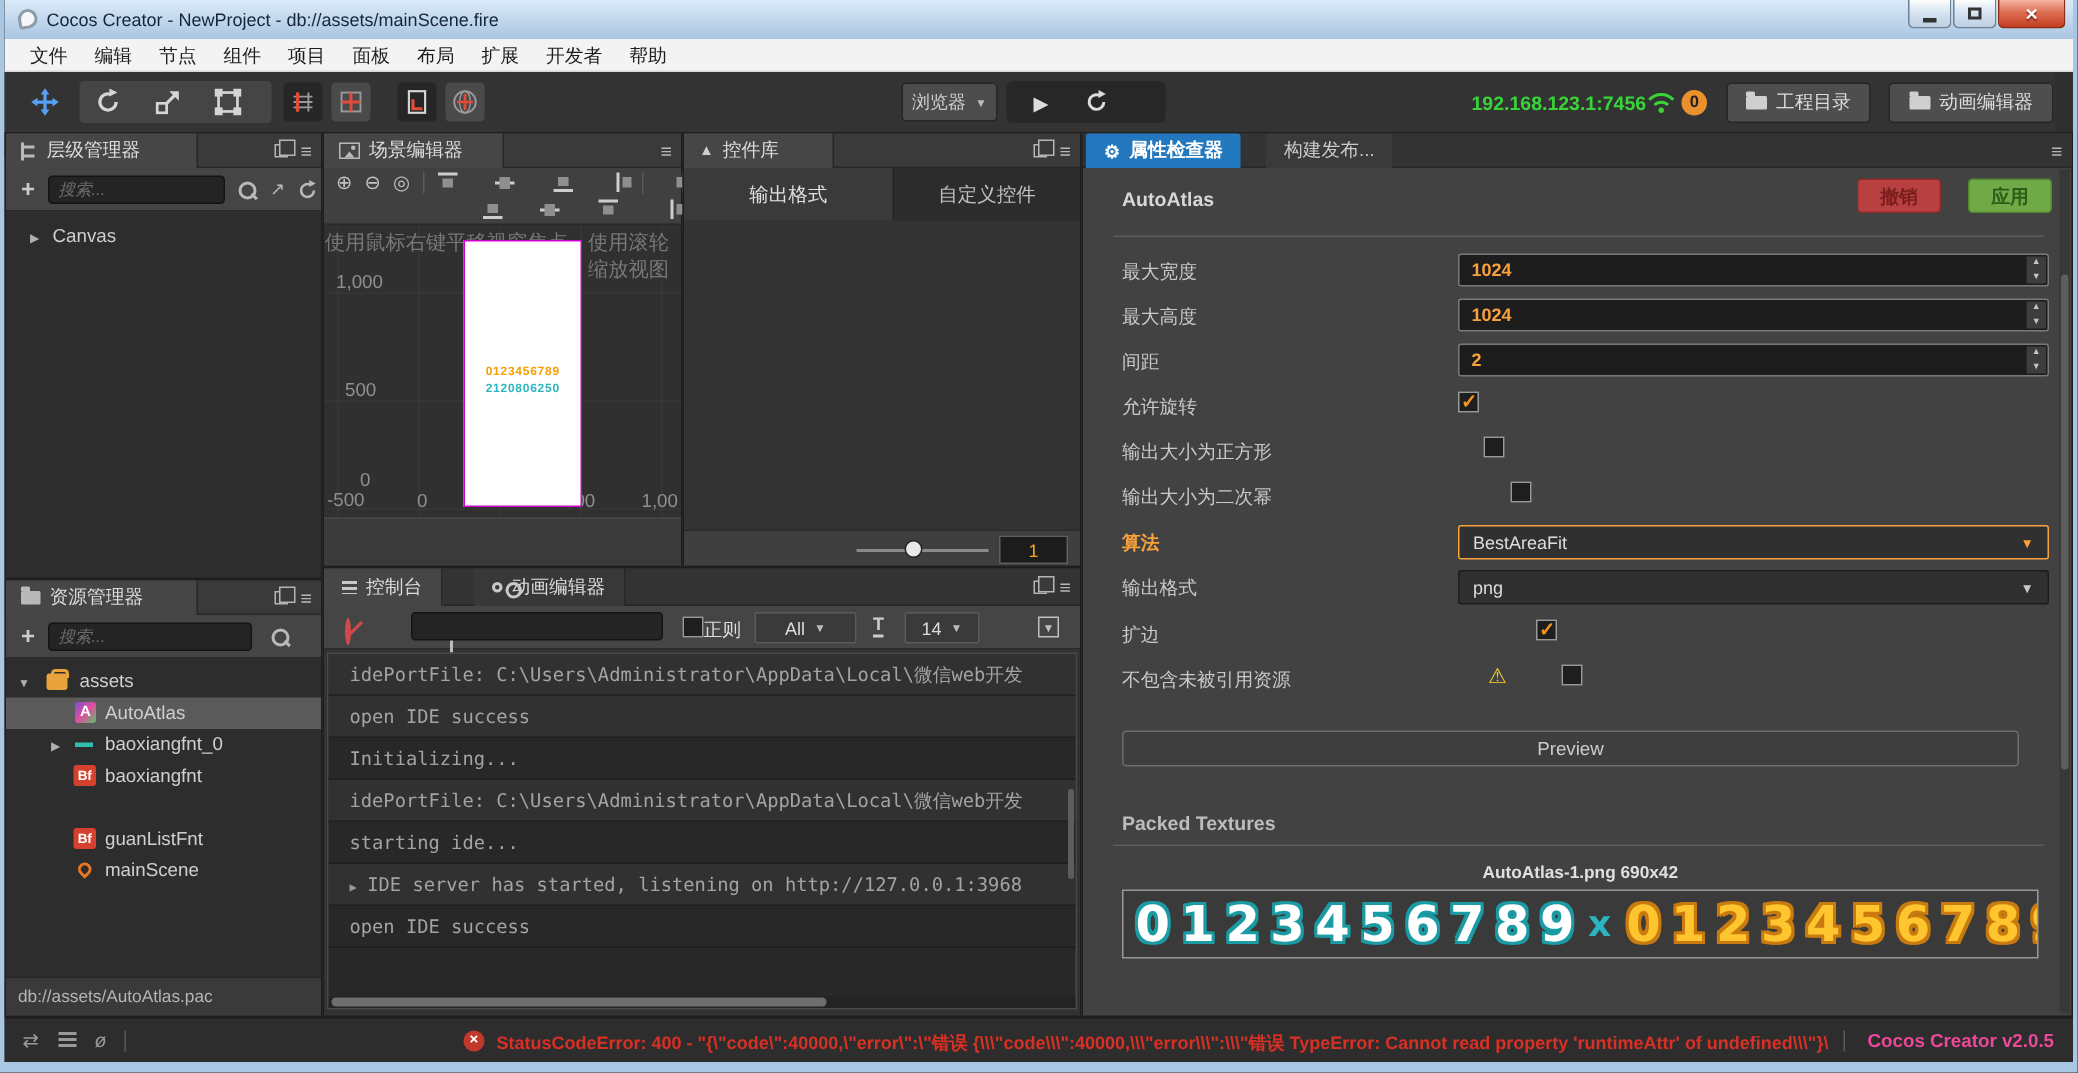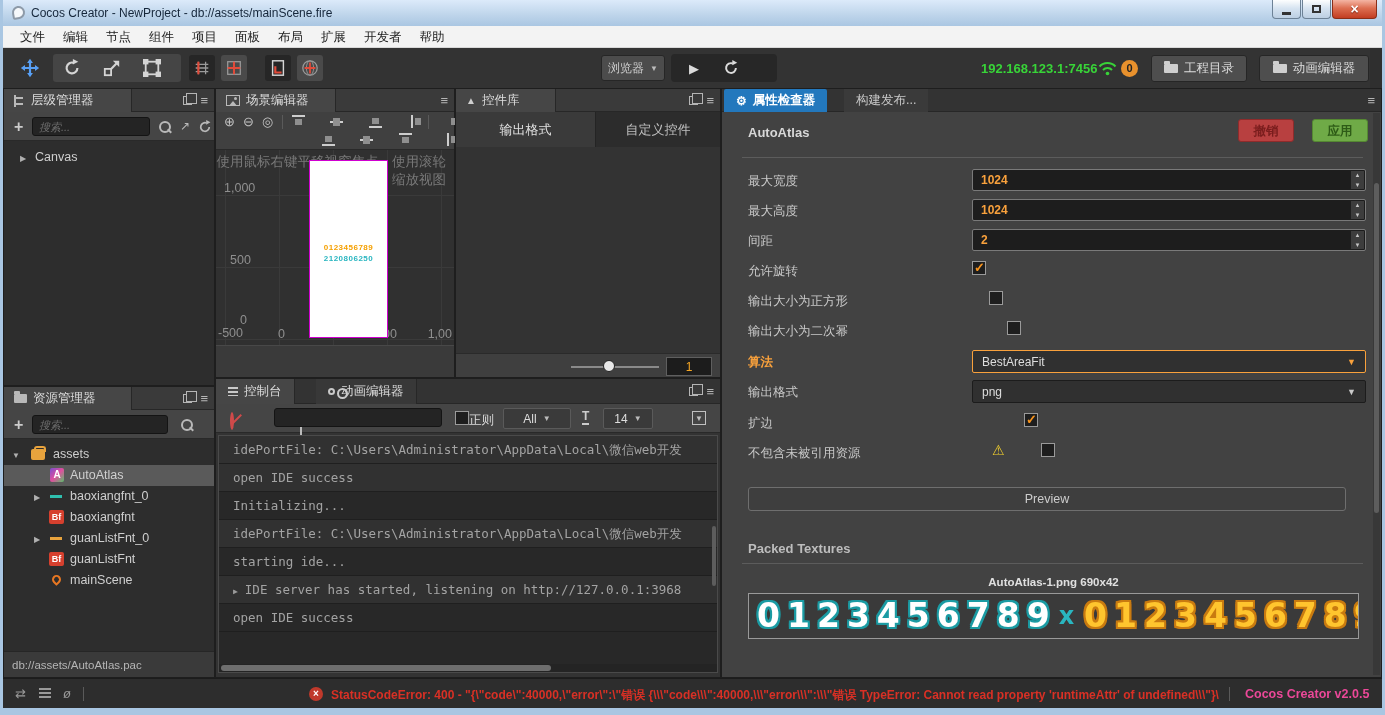--- a/index.html
+++ b/index.html
@@ -338,25 +338,20 @@
       </div>
       <div class="trow" style="top:47px">
         <span class="abs tree-arrow" style="left:30px"></span>
         <span class="ic-strip" style="left:46px;background:#2fbfae"></span>
         <span class="abs" style="left:66px">baoxiangfnt_0</span>
       </div>
       <div class="trow" style="top:68px">
         <span class="ic-bf" style="left:45px">Bf</span>
         <span class="abs" style="left:66px">baoxiangfnt</span>
       </div>
-      <div class="trow" style="top:89px">
-        <span class="abs tree-arrow" style="left:30px"></span>
-        <span class="ic-strip" style="left:46px;background:#e8a33d"></span>
-        <span class="abs" style="left:66px">guanListFnt_0</span>
-      </div>
       <div class="trow" style="top:110px">
         <span class="ic-bf" style="left:45px">Bf</span>
         <span class="abs" style="left:66px">guanListFnt</span>
       </div>
       <div class="trow" style="top:131px">
         <span class="ic-flame" style="left:48px"></span>
         <span class="abs" style="left:66px">mainScene</span>
       </div>
     </div>
     <div class="pathbar">db://assets/AutoAtlas.pac</div>

